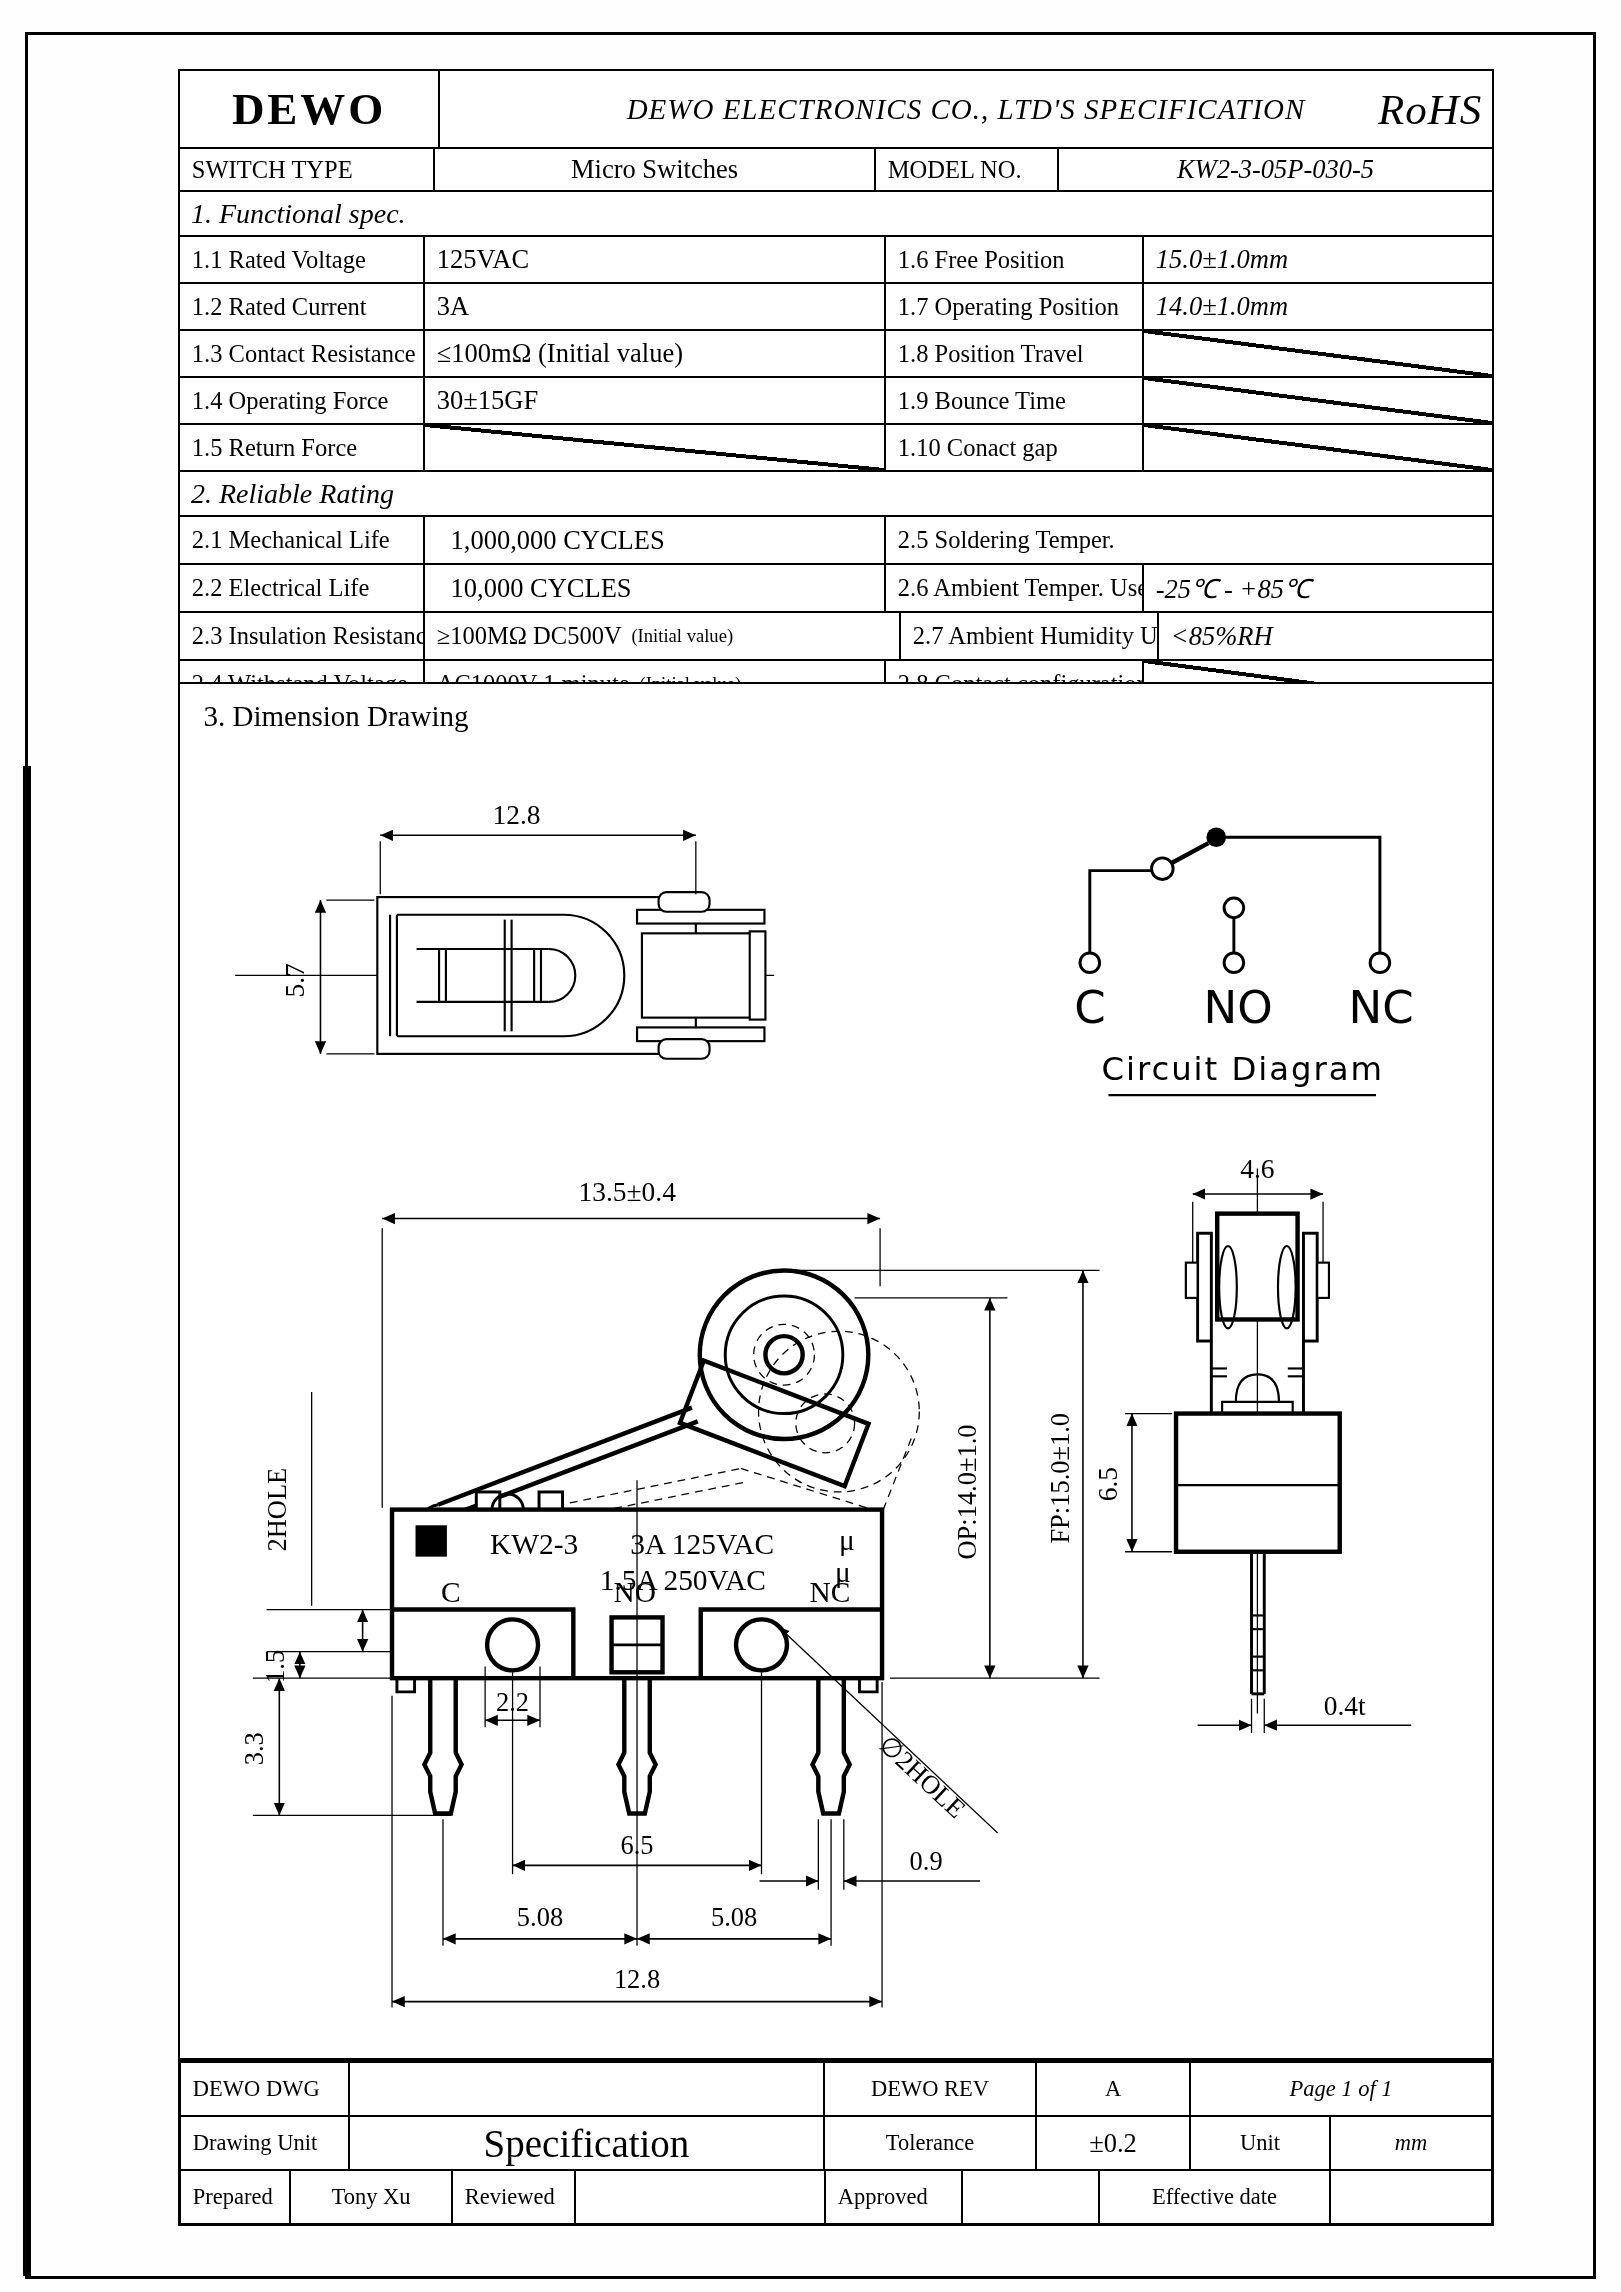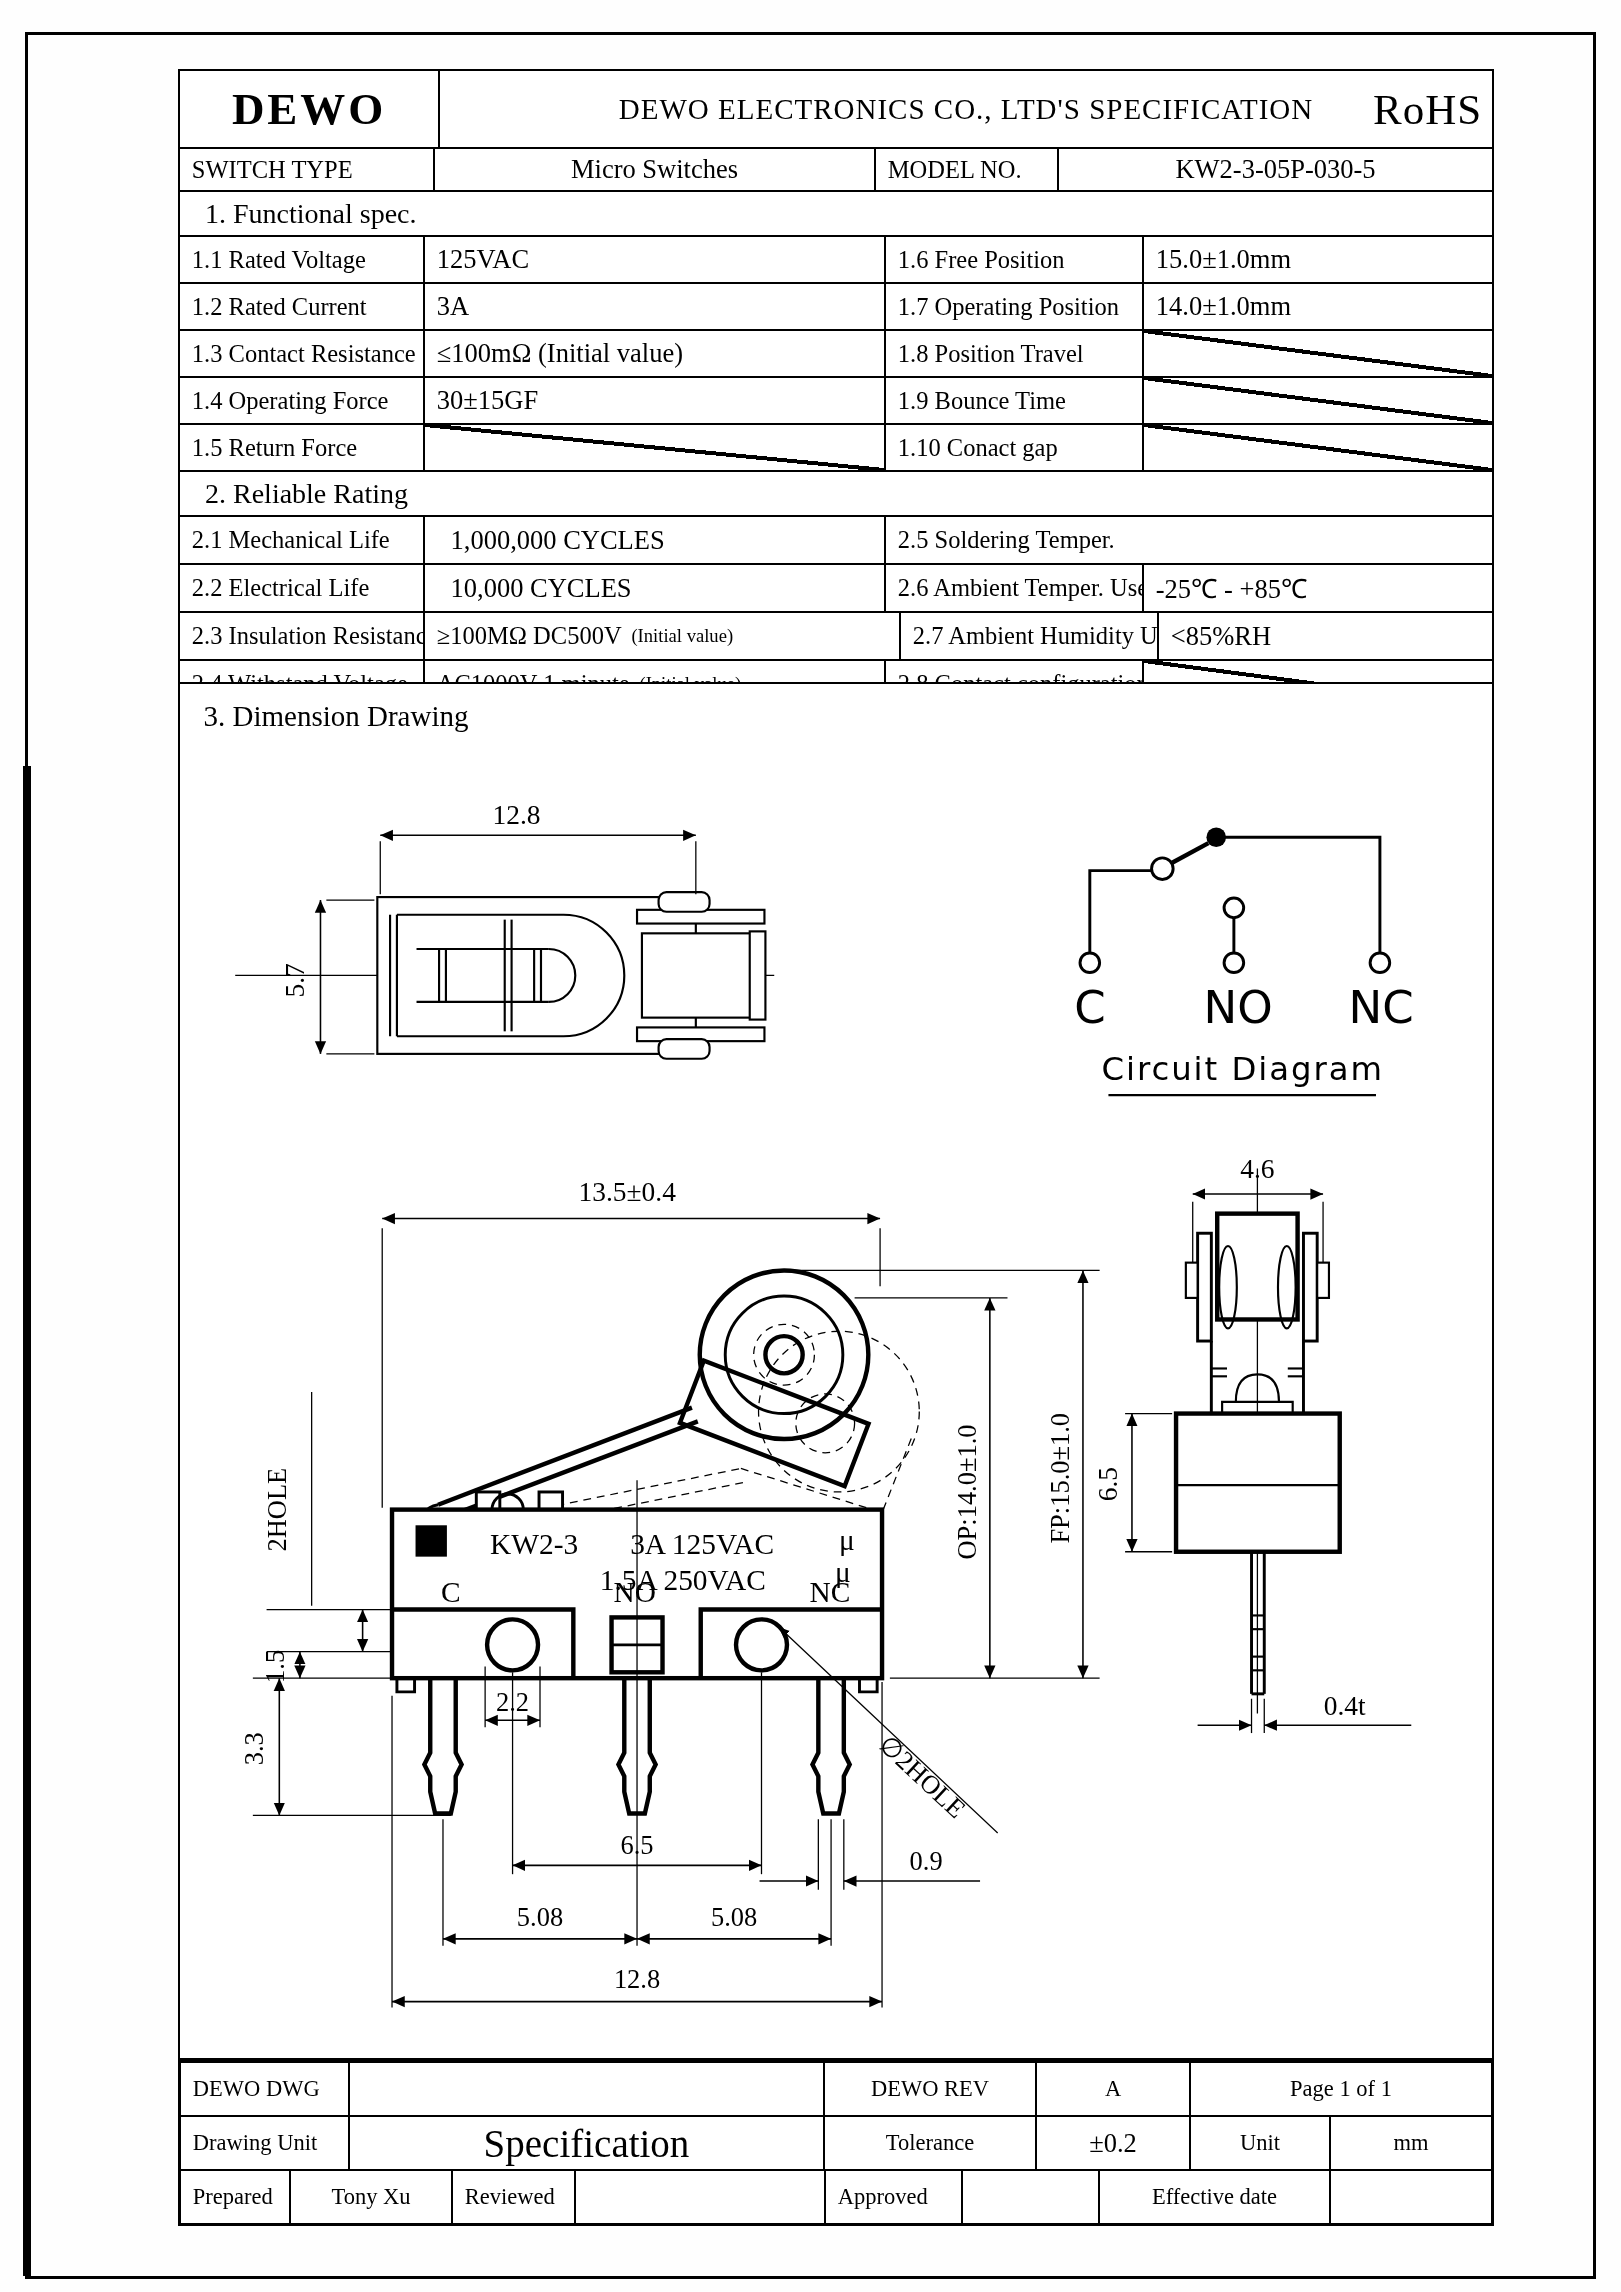--- a/index.html
+++ b/index.html
@@ -4,23 +4,23 @@
 <style>
   html,body{margin:0;padding:0;background:#fff;}
   .page{position:relative;width:1621px;height:2293px;background:#fefefe;font-family:"Liberation Serif",serif;color:#000;overflow:hidden;}
   .frame{position:absolute;left:24.5px;top:32px;width:1565px;height:2241px;border:3.9px solid #000;}
   .frame-left{position:absolute;left:22.5px;top:766px;width:8.8px;height:1510px;background:#000;}
   .tbl{position:absolute;left:178px;width:1316px;border:2.9px solid #000;box-sizing:border-box;background:#fff;}
   .row{display:flex;border-top:2.9px solid #000;text-align:center;}
   .tbl .row:first-child{border-top:none;}
   .c{border-left:2.9px solid #000;box-sizing:border-box;display:flex;align-items:center;overflow:hidden;white-space:nowrap;flex:0 0 auto;}
   .row .c:first-child{border-left:none;}
-  .last{flex:1 1 auto;}
+  .last{flex:1 1 auto;font-style:italic;}
   .h78{height:76px}.h42{height:41px}.h44{height:43px}.h46{height:45px}.h47{height:46px}.h53{height:52px}
-  .pl{padding-left:11.8px}.pl2{padding-left:25px}.ctr{justify-content:center}
+  .pl{padding-left:11.8px}.pl2{padding-left:11px}.ctr{justify-content:center}
   .f-label{font-size:24.5px}.f-val{font-size:26.5px}.f-sec{font-size:28px}
   .logo{font-size:45px;font-weight:bold;letter-spacing:2.9px;}
   .title-cell{position:relative;font-size:29px;letter-spacing:1px;}
   .rohs{position:absolute;right:9.8px;top:50%;transform:translateY(-50%);font-size:43px;}
   .small{font-size:18.6px;margin-left:9.8px;}
   .slash{background:linear-gradient(to top right,rgba(0,0,0,0) calc(50% - 2px),#000 calc(50% - 2px),#000 calc(50% + 2px),rgba(0,0,0,0) calc(50% + 2px));}
   .drawbox{position:absolute;left:178px;top:682px;width:1316px;height:1378px;border:2.9px solid #000;box-sizing:border-box;background:#fff;}
   .sec3{margin:15.7px 0 0 23.5px;font-size:29px;}
   .footer-f{font-size:22.5px}
   .spec-big{font-size:39px}

